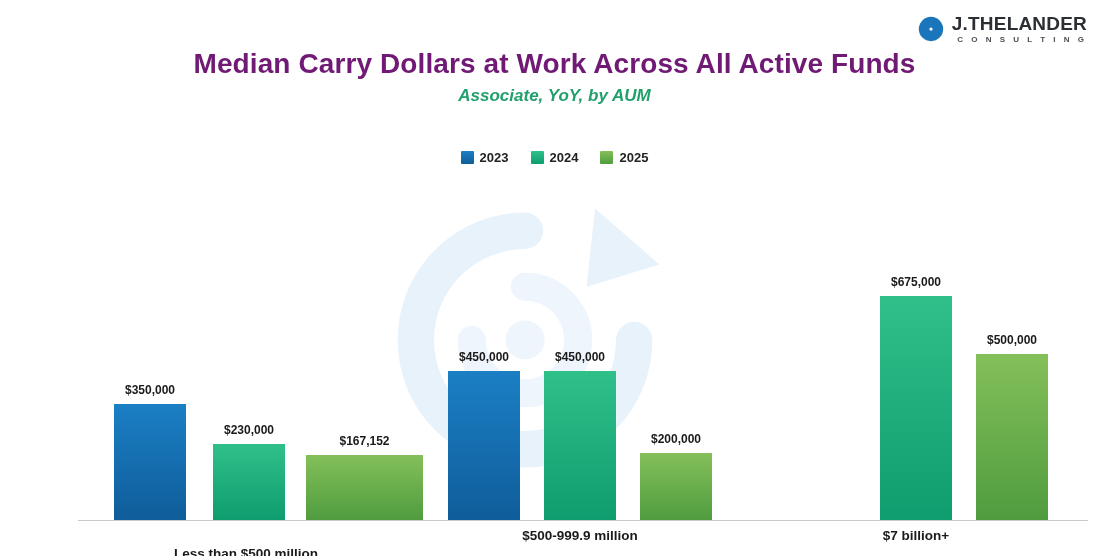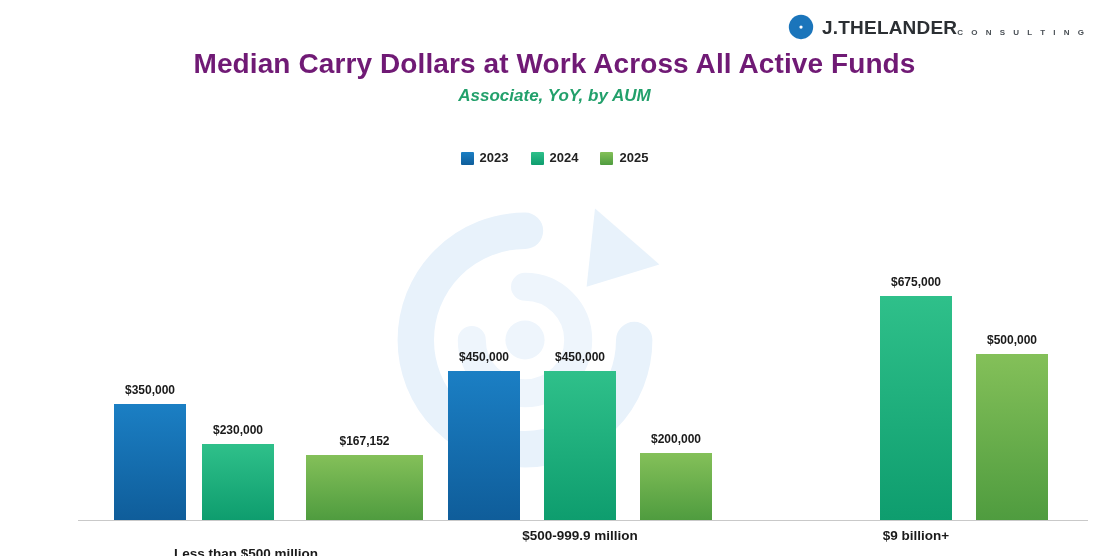--- a/index.html
+++ b/index.html
@@ -24,21 +24,21 @@
     align-items: center;
     gap: 8px;
   }
   #logo .mark {
     width: 26px;
     height: 26px;
     flex: none;
   }
   #logo .wordmark {
     display: flex;
-    flex-direction: row;
+    flex-direction: column;
     align-items: flex-start;
     line-height: 1;
   }
   #logo .wordmark .main {
     font-size: 19px;
     font-weight: 700;
     color: #2b2f33;
     letter-spacing: 0.2px;
   }
   #logo .wordmark .sub {
@@ -80,21 +80,21 @@
     top: 150px;
     left: 0;
     width: 100%;
     display: flex;
     justify-content: center;
     gap: 22px;
     align-items: center;
   }
   .legend-item {
     display: flex;
-    align-items: flex-end;
+    align-items: center;
     gap: 6px;
   }
   .legend-swatch {
     width: 13px;
     height: 13px;
     border-radius: 1px;
   }
   .legend-label {
     font-size: 13px;
     font-weight: 700;
@@ -211,21 +211,21 @@
   <circle cx="100" cy="100" r="14" fill="#eef5fc"></circle>
   <polygon points="150,6 196,46 144,62" fill="#e8f2fb"></polygon>
 </svg>
 
 <div id="plot">
     <div class="group" style="left: 36px; width: 264px;">
       <div class="bar" style="left: 0px; height: 116px;">
         <div class="fill" style="background: linear-gradient(rgb(27, 127, 196) 0%, rgb(15, 93, 154) 100%);"></div>
         <div class="value">$350,000</div>
       </div>
-      <div class="bar" style="left: 88px; height: 76.2286px; border-radius: 20px;">
+      <div class="bar" style="left: 99px; height: 76.2286px; border-radius: 20px;">
         <div class="fill" style="background: linear-gradient(rgb(47, 192, 138) 0%, rgb(14, 157, 110) 100%);"></div>
         <div class="value">$230,000</div>
       </div>
       <div class="bar" style="left: 192px; height: 65px; padding-left: 45px;">
         <div class="fill" style="background: linear-gradient(rgb(132, 192, 89) 0%, rgb(79, 156, 63) 100%);"></div>
         <div class="value">$167,152</div>
       </div>
     </div>
     <div class="group" style="left: 370px; width: 264px;">
       <div class="bar" style="left: 0px; height: 149.143px;">
@@ -249,13 +249,13 @@
       <div class="bar" style="left: 192px; height: 165.714px; border-radius: 6px;">
         <div class="fill" style="background: linear-gradient(rgb(132, 192, 89) 0%, rgb(79, 156, 63) 100%);"></div>
         <div class="value">$500,000</div>
       </div>
     </div>
   </div>
 <div id="axis-line"></div>
 
 <div class="cat-label" style="left: 246px; margin-top: 18px;">Less than $500 million</div>
 <div class="cat-label" style="left: 580px;">$500-999.9 million</div>
-<div class="cat-label" style="left: 916px;">$9 billion+</div>
+<div class="cat-label" style="left: 916px;">$7 billion+</div>
 
 </body></html>

